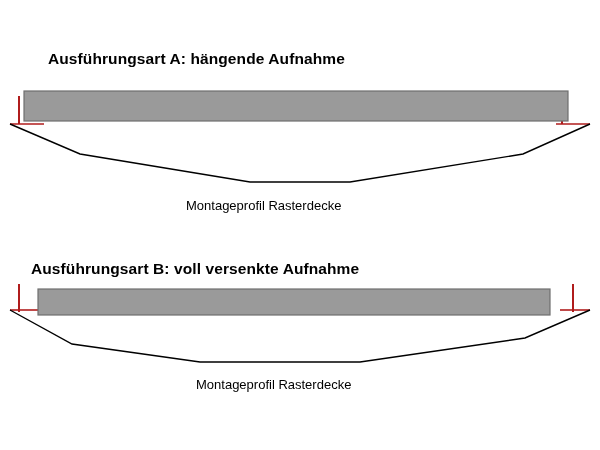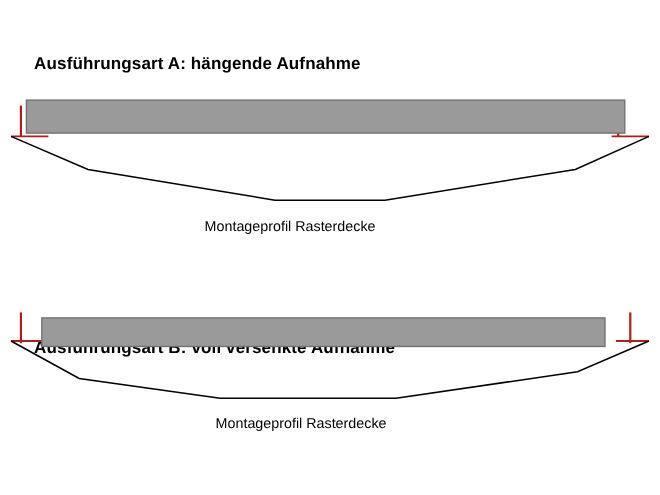--- a/index.html
+++ b/index.html
@@ -20,22 +20,22 @@
     background: #ffffff;
   }
   .title {
     position: absolute;
     font-weight: bold;
     font-size: 15.5px;
     color: #000000;
     white-space: nowrap;
     letter-spacing: 0.1px;
   }
-  #title-a { left: 31px; top: 50px; }
-  #title-b { left: 31px; top: 260px; margin-top: 48px; }
+  #title-a { left: 48px; top: 50px; }
+  #title-b { left: 31px; top: 260px; }
 
   .caption {
     position: absolute;
     font-size: 13px;
     color: #000000;
     white-space: nowrap;
   }
   #caption-a { left: 186px; top: 198px; }
   #caption-b { left: 196px; top: 377px; }
 

